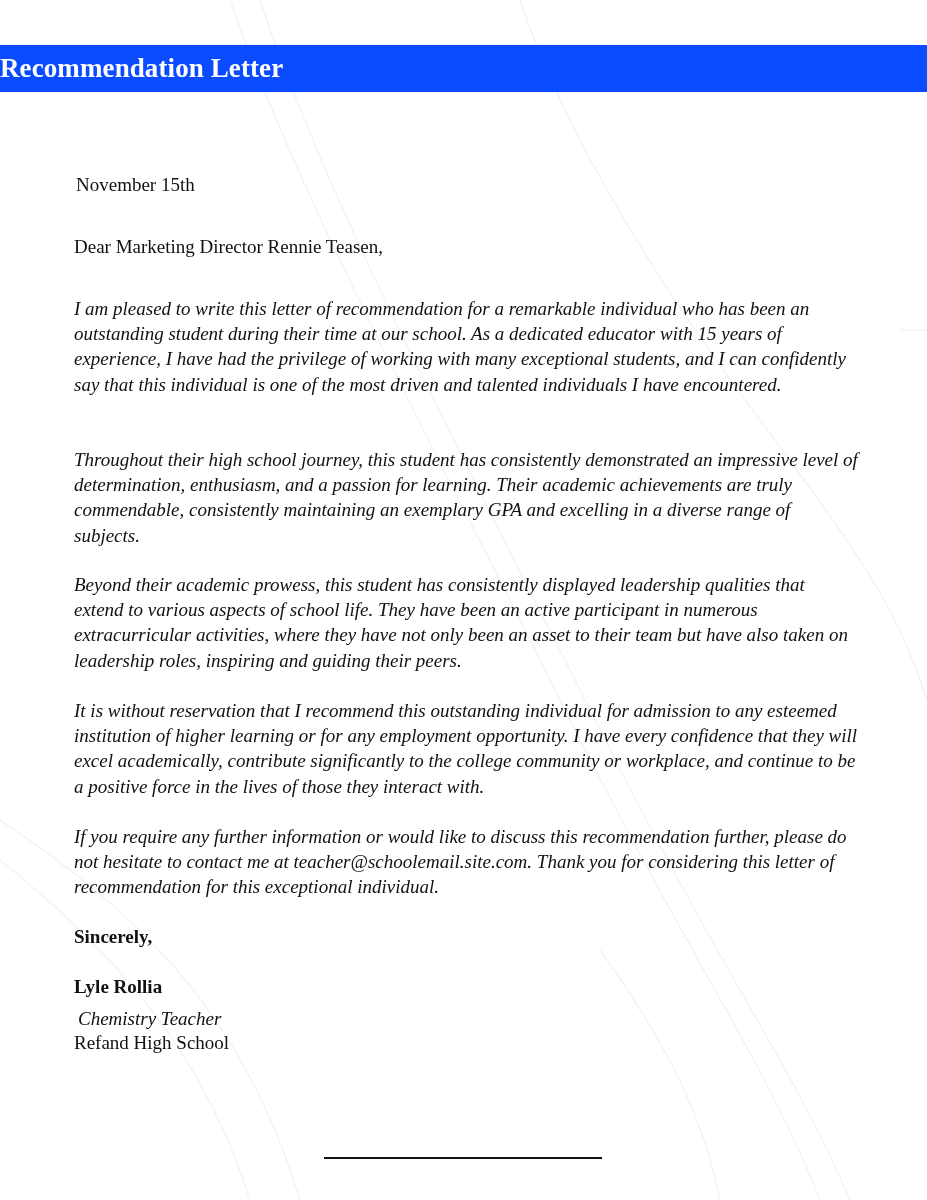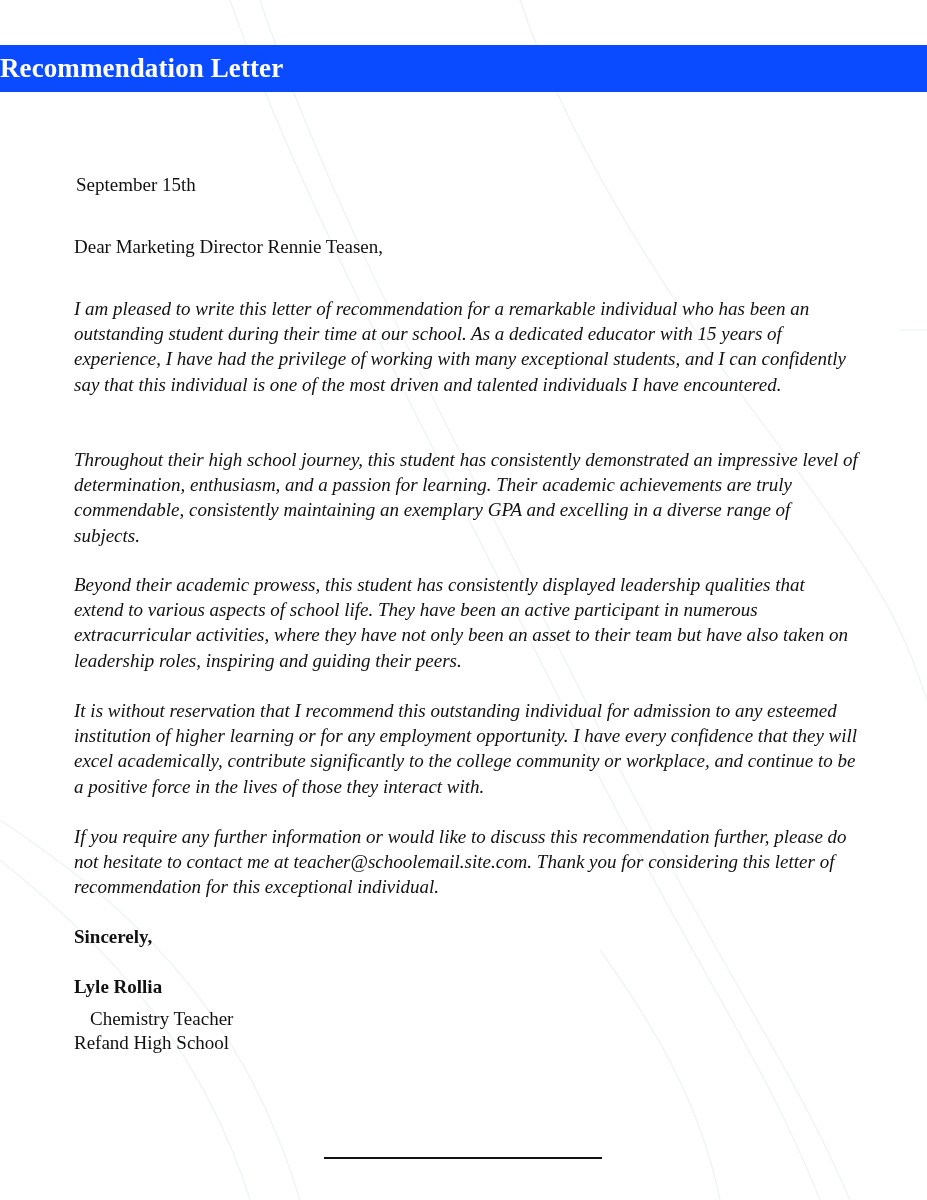--- a/index.html
+++ b/index.html
@@ -28,21 +28,21 @@
   .date { position:absolute; left:2px; top:172px; white-space:nowrap; }
   .salutation { position:absolute; left:0; top:234px; white-space:nowrap; }
   .para { position:absolute; left:0; width:785px; margin:0;font-style:italic; }
   .p1 { top:296px; }
   .p2 { top:447px; }
   .p3 { top:572px; }
   .p4 { top:698px; }
   .p5 { top:824px; }
   .closing { position:absolute; left:0; top:924px;font-weight:bold; }
   .sig-name { position:absolute; left:0; top:974px; font-weight:bold; }
-  .sig-title { position:absolute; left:16px; top:1006px; }
+  .sig-title { position:absolute; left:4px; top:1006px;font-style:italic; }
   .sig-school { position:absolute; left:0; top:1030px; }
   .sig-line {
     position:absolute; left:324px; top:1157px; width:278px; height:2px;
     background:#111; z-index:1;
   }
 </style>
 </head>
 <body>
 
 <svg class="bg" width="927" height="1200" viewBox="0 0 927 1200">
@@ -55,21 +55,21 @@
     <path d="M900 330 L 927 330"></path>
     <path d="M600 950 C 650 1020, 700 1100, 720 1200"></path>
   </g>
 </svg>
 
 <div class="header-bar">
   <span class="header-title">Recommendation Letter</span>
 </div>
 
 <div class="content">
-  <div class="date">September 15th</div>
+  <div class="date">November 15th</div>
   <div class="salutation">Dear Marketing Director Rennie Teasen,</div>
   <p class="para p1">I am pleased to write this letter of recommendation for a remarkable individual who has been an outstanding student during their time at our school. As a dedicated educator with 15 years of experience, I have had the privilege of working with many exceptional students, and I can confidently say that this individual is one of the most driven and talented individuals I have encountered.</p>
   <p class="para p2">Throughout their high school journey, this student has consistently demonstrated an impressive level of determination, enthusiasm, and a passion for learning. Their academic achievements are truly commendable, consistently maintaining an exemplary GPA and excelling in a diverse range of subjects.</p>
   <p class="para p3">Beyond their academic prowess, this student has consistently displayed leadership qualities that extend to various aspects of school life. They have been an active participant in numerous extracurricular activities, where they have not only been an asset to their team but have also taken on leadership roles, inspiring and guiding their peers.</p>
   <p class="para p4">It is without reservation that I recommend this outstanding individual for admission to any esteemed institution of higher learning or for any employment opportunity. I have every confidence that they will excel academically, contribute significantly to the college community or workplace, and continue to be a positive force in the lives of those they interact with.</p>
   <p class="para p5">If you require any further information or would like to discuss this recommendation further, please do not hesitate to contact me at teacher@schoolemail.site.com. Thank you for considering this letter of recommendation for this exceptional individual.</p>
   <div class="closing">Sincerely,</div>
   <div class="sig-name">Lyle Rollia</div>
   <div class="sig-title">Chemistry Teacher</div>
   <div class="sig-school">Refand High School</div>

